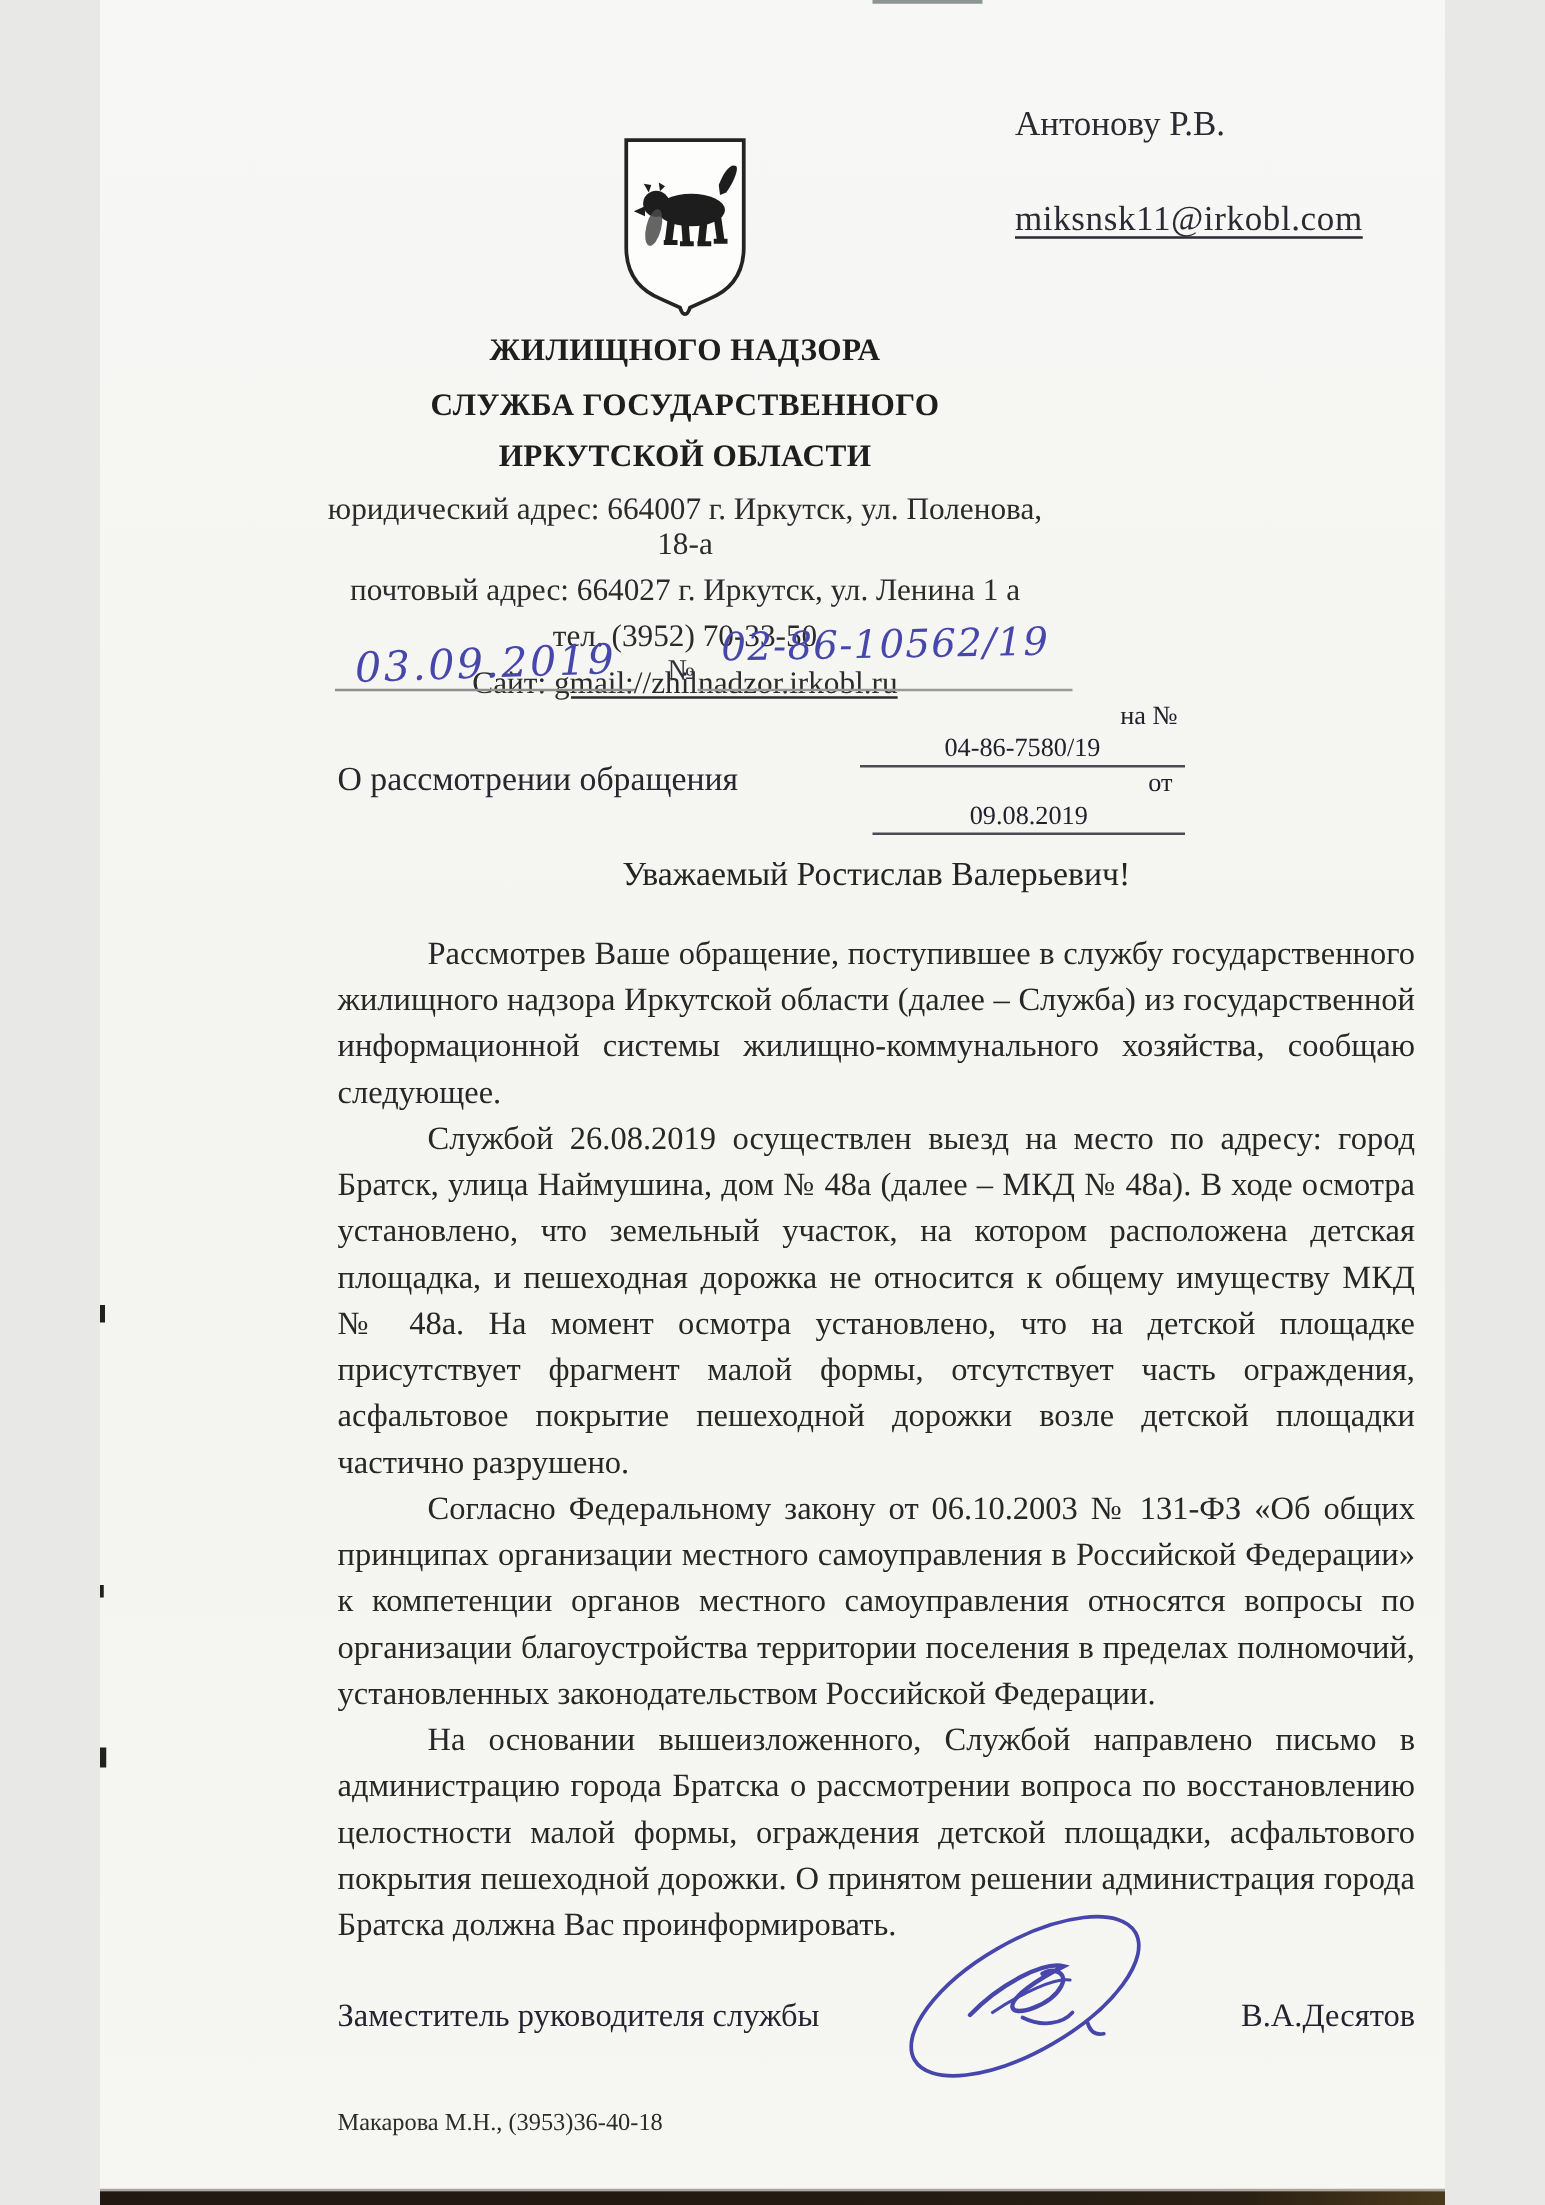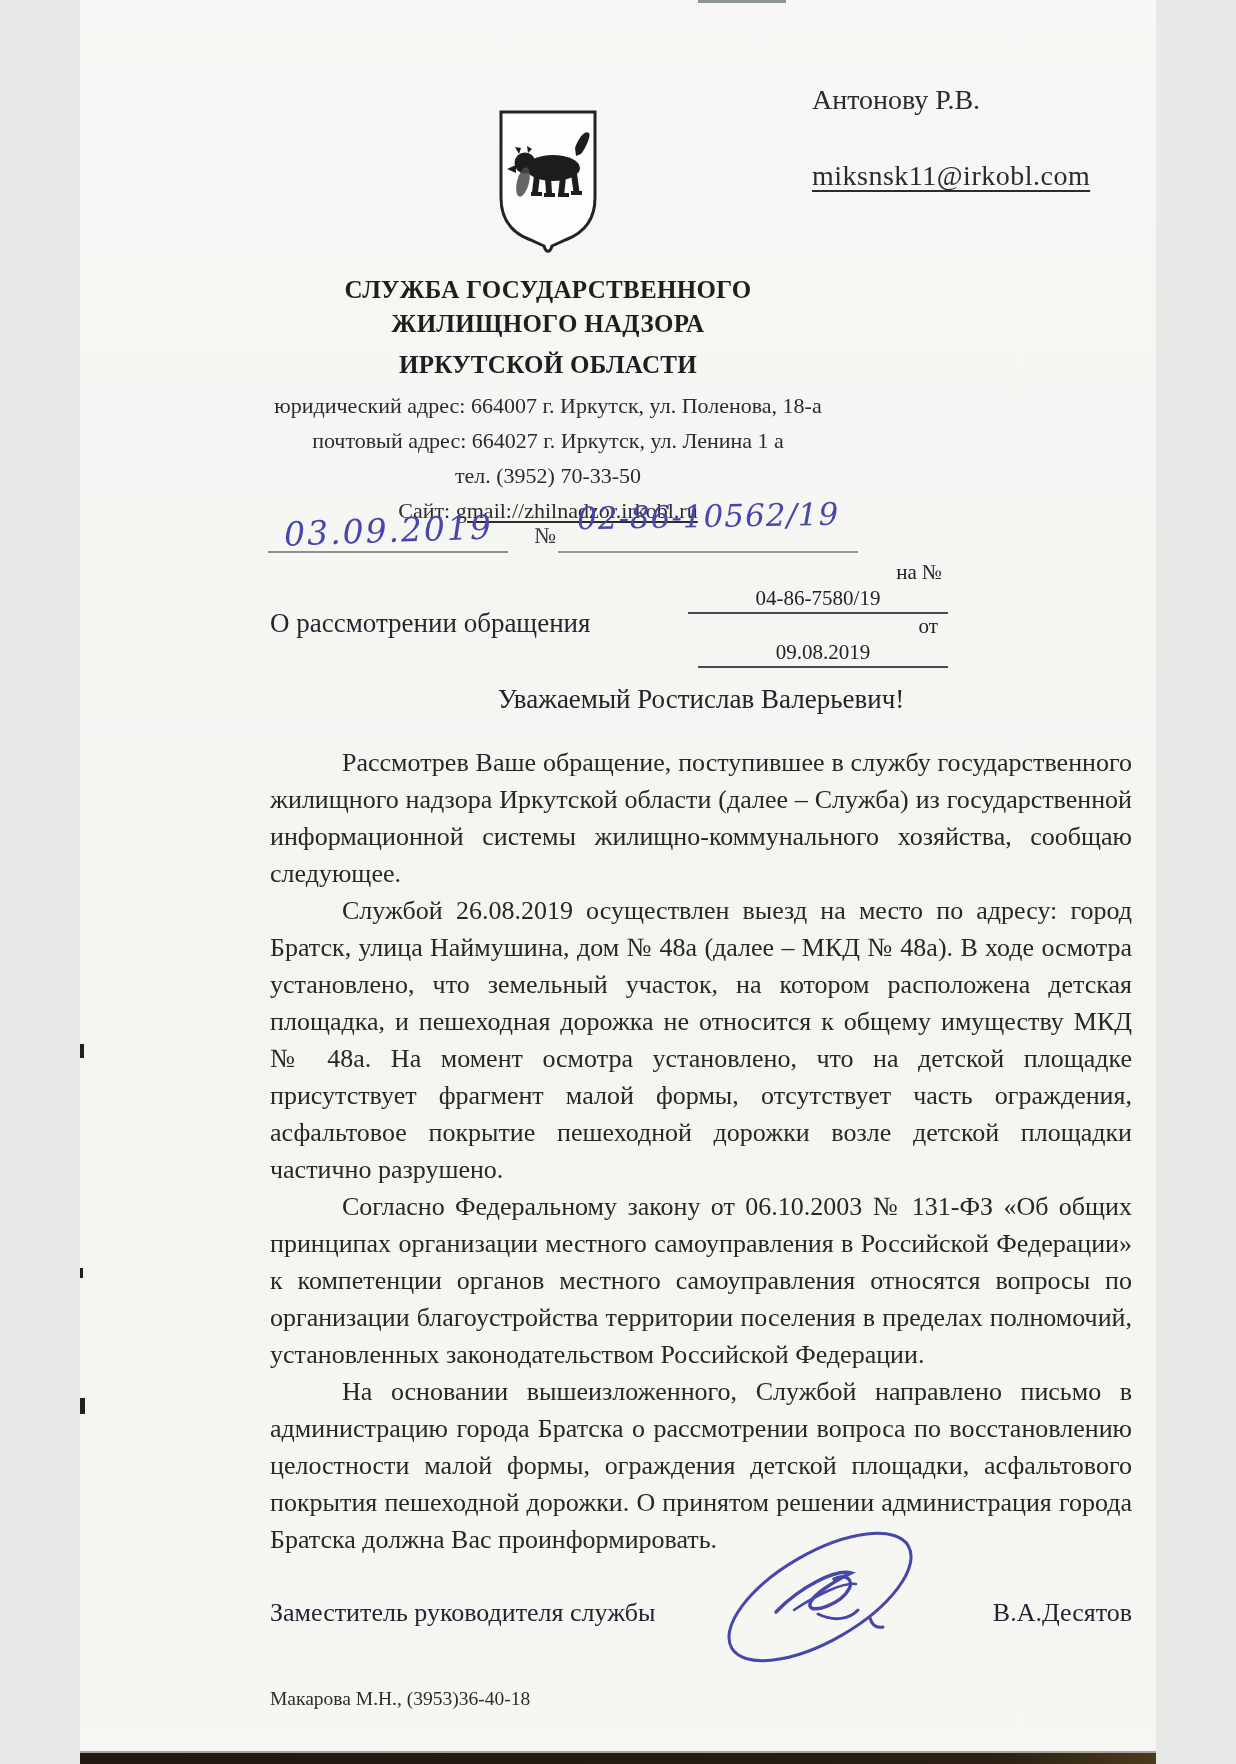--- a/index.html
+++ b/index.html
@@ -20,21 +20,21 @@
 
   
   .recipient{position:absolute;left:732px;top:84px;font-size:28px;color:#2a2a33;}
   .recipient .email{margin-top:44px;text-decoration:underline;text-underline-offset:5px;letter-spacing:.5px;}
 
   
   .letterhead{position:absolute;left:168px;top:106px;width:600px;text-align:center;}
   .emblem{display:inline-block;}
   .org{font-weight:bold;font-size:25px;line-height:1.28;margin-top:12px;color:#1e1e1e;letter-spacing:.3px;}
   .org-region{font-weight:bold;font-size:25px;margin-top:11px;color:#1e1e1e;letter-spacing:.3px;}
-  .addr{font-size:22px;margin-top:9px;color:#2b2b2b;}
+  .addr{font-size:25px;margin-top:9px;color:#2b2b2b;}
   .addr .url{text-decoration:underline;text-underline-offset:3px;}
 
   
   .refblock{position:absolute;left:188px;top:498px;width:680px;}
   .ref-row1{display:flex;align-items:flex-end;}
   .hw{font-family:"DejaVu Serif", serif;font-style:italic;color:#4747ab;}
   .hw-date{width:240px;border-bottom:2px solid #8f8f8f;padding-bottom:1px;text-align:center;}
   .hw-date span{display:inline-block;font-size:33px;letter-spacing:2px;transform:rotate(-2deg);}
   .no-label{font-size:23px;color:#33333d;padding:0 2px 4px 26px;}
   .hw-number{width:300px;border-bottom:2px solid #9a9a9a;padding-bottom:17px;text-align:center;}
@@ -89,22 +89,22 @@
         <rect x="53" y="72" width="6" height="17" transform="rotate(-4 56 72)"></rect>
         <rect x="68" y="71" width="6" height="18" transform="rotate(6 71 71)"></rect>
         <rect x="79" y="68" width="6" height="19" transform="rotate(-8 82 68)"></rect>
         <rect x="39" y="86" width="11" height="4"></rect>
         <rect x="52" y="87" width="11" height="4"></rect>
         <rect x="66" y="87" width="11" height="4"></rect>
         <rect x="79" y="85" width="11" height="4"></rect>
         <ellipse cx="31" cy="76" rx="6" ry="15" fill="#4a4a4a" opacity="0.85" transform="rotate(14 31 76)"></ellipse>
       </g>
     </svg>
+    <div class="org" style="margin-top:2px;">ЖИЛИЩНОГО НАДЗОРА</div>
     <div class="org">СЛУЖБА ГОСУДАРСТВЕННОГО</div>
-    <div class="org" style="margin-top:2px;">ЖИЛИЩНОГО НАДЗОРА</div>
     <div class="org-region">ИРКУТСКОЙ ОБЛАСТИ</div>
     <div class="addr" style="margin-top:14px;">юридический адрес: 664007 г. Иркутск, ул. Поленова, 18-а</div>
     <div class="addr">почтовый адрес: 664027 г. Иркутск, ул. Ленина 1 а</div>
     <div class="addr">тел. (3952) 70-33-50</div>
     <div class="addr">
       <span>Сайт: </span><span class="url">gmail://zhilnadzor.irkobl.ru</span>
     </div>
   </div>
 
   <div class="refblock">

